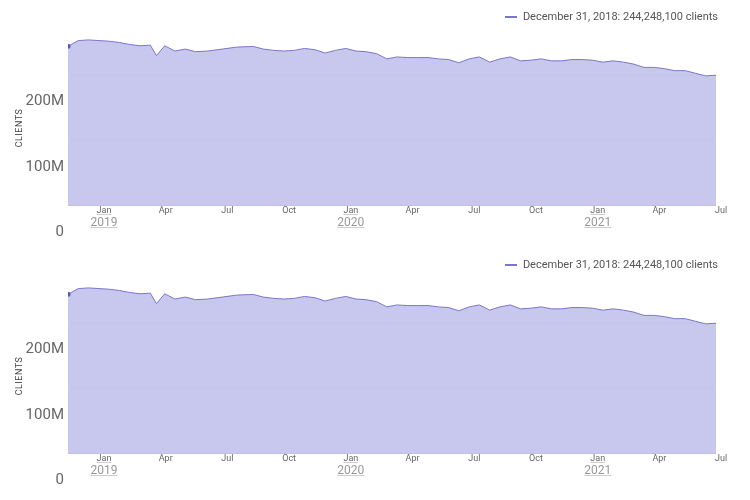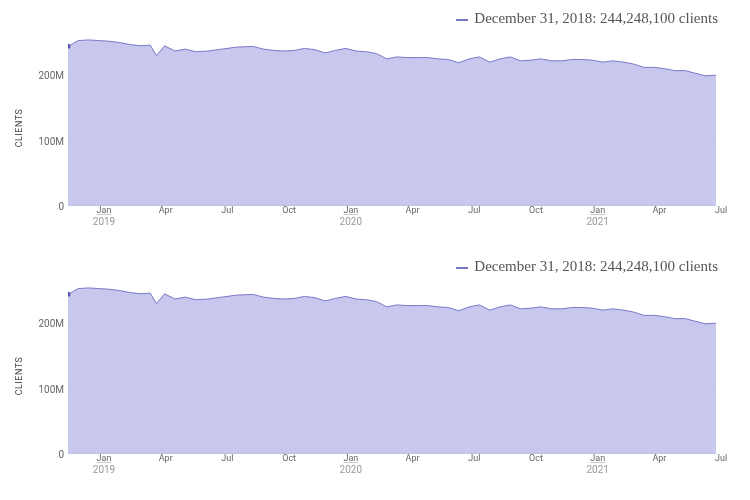--- a/index.html
+++ b/index.html
@@ -17,23 +17,22 @@
     width: 702px;
     height: 215px;
   }
   .chart-panel.top { top: 20px; }
   .chart-panel.bottom { top: 268px; }
 
   .legend {
     position: absolute;
     top: -10px;
     right: 8px;
-    font-size: 15px;
+    font-size: 11px;
     color: #555;
-    font-family: Liberation Serif, serif;
   }
   .legend-swatch {
     display: inline-block;
     width: 12px;
     height: 2px;
     background: #7a77c9;
     vertical-align: middle;
     margin-right: 6px;
   }
 
@@ -51,25 +50,25 @@
   .plot {
     position: absolute;
     left: 44px;
     top: 16px;
     width: 648px;
     height: 170px;
   }
   .plot svg { width: 100%; height: 100%; display: block; }
 
   .y-ticks { position:absolute; left:12px; top:16px; height:170px; width:30px; }
-  .y-tick { position:absolute; right:2px; font-size:10px; color:#666; transform: translateY(-50%); }
+  .y-tick { position:absolute; right:2px; font-size:15px; color:#666; transform: translateY(-50%); margin-top: 25px; }
 
   .x-ticks { position:absolute; left:44px; top:186px; width:648px; height:28px; }
   .x-tick { position:absolute; font-size:9px; color:#666; transform: translateX(-50%); text-align:center; line-height:1.1;margin-left:36px; }
-  .x-tick .year { font-size:10px; color:#999; display:block; text-decoration-color: #ccc; }
+  .x-tick .year { font-size:12px; color:#999; display:block; text-decoration: underline; text-decoration-color: #ccc; }
   .x-tick .solo { text-decoration: underline; text-decoration-color: #ccc; }
 
   .gridline { stroke:#eee; stroke-width:1; }
   .zeroline { stroke:#bbb; stroke-width:1; }
   .area { fill:#b9b8e9; fill-opacity:0.78; }
   .line { fill:none; stroke:#7a77c9; stroke-width:1; }
   .startdot { fill:#5a57b9; }
 </style>
 </head>
 <body>

